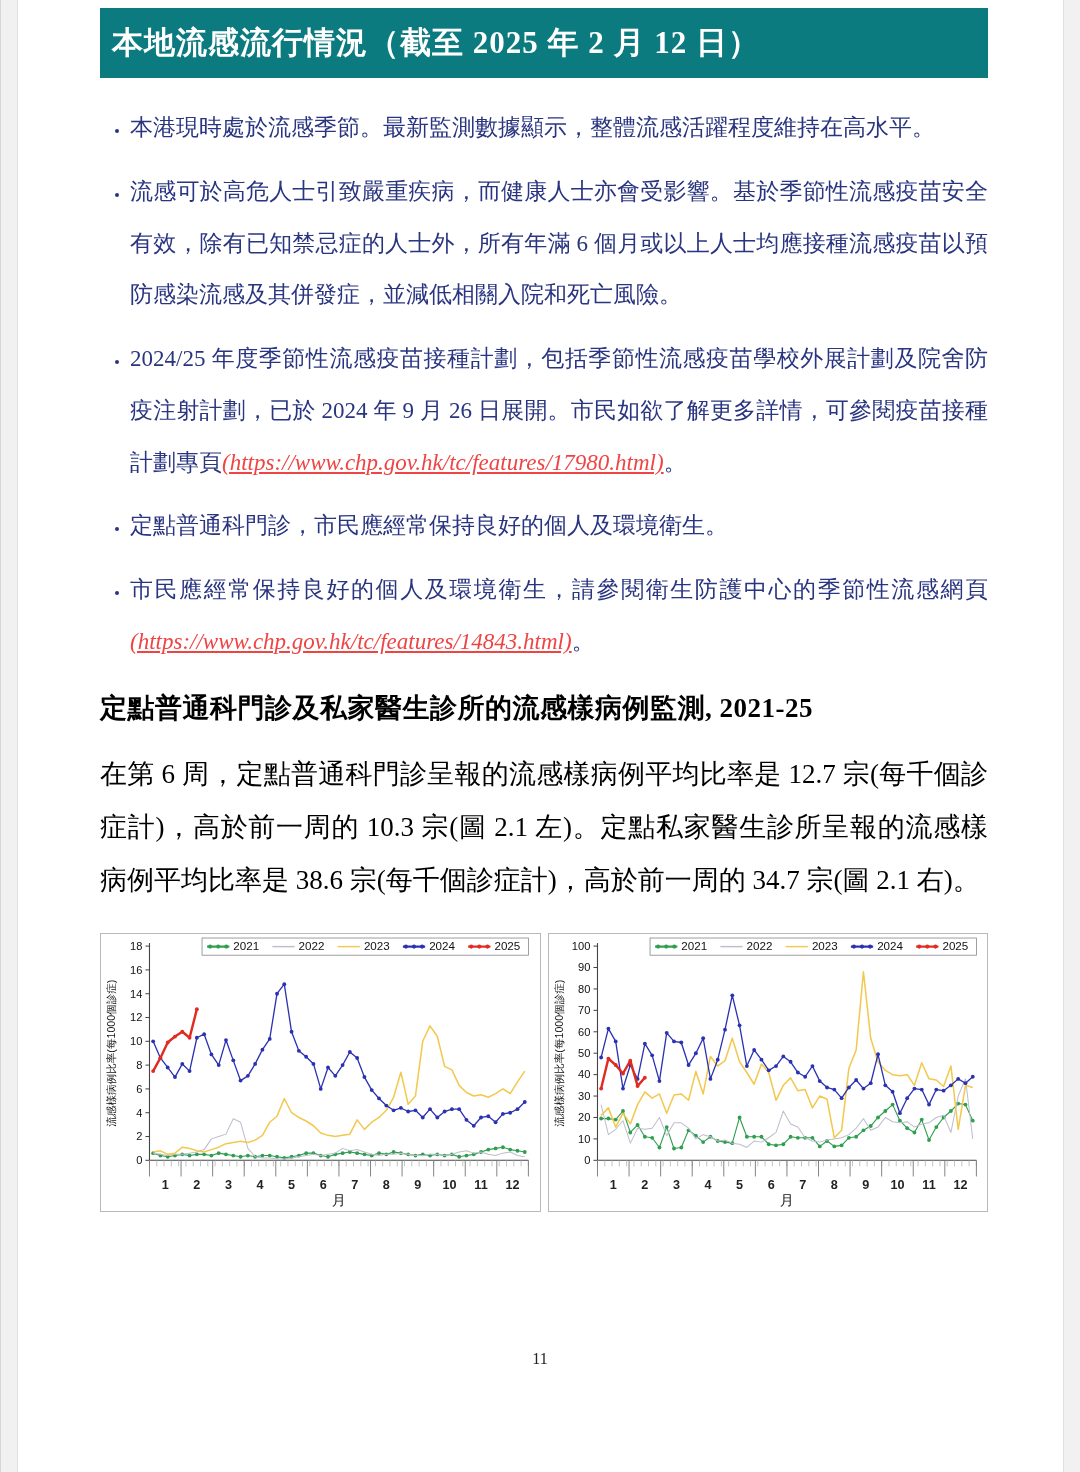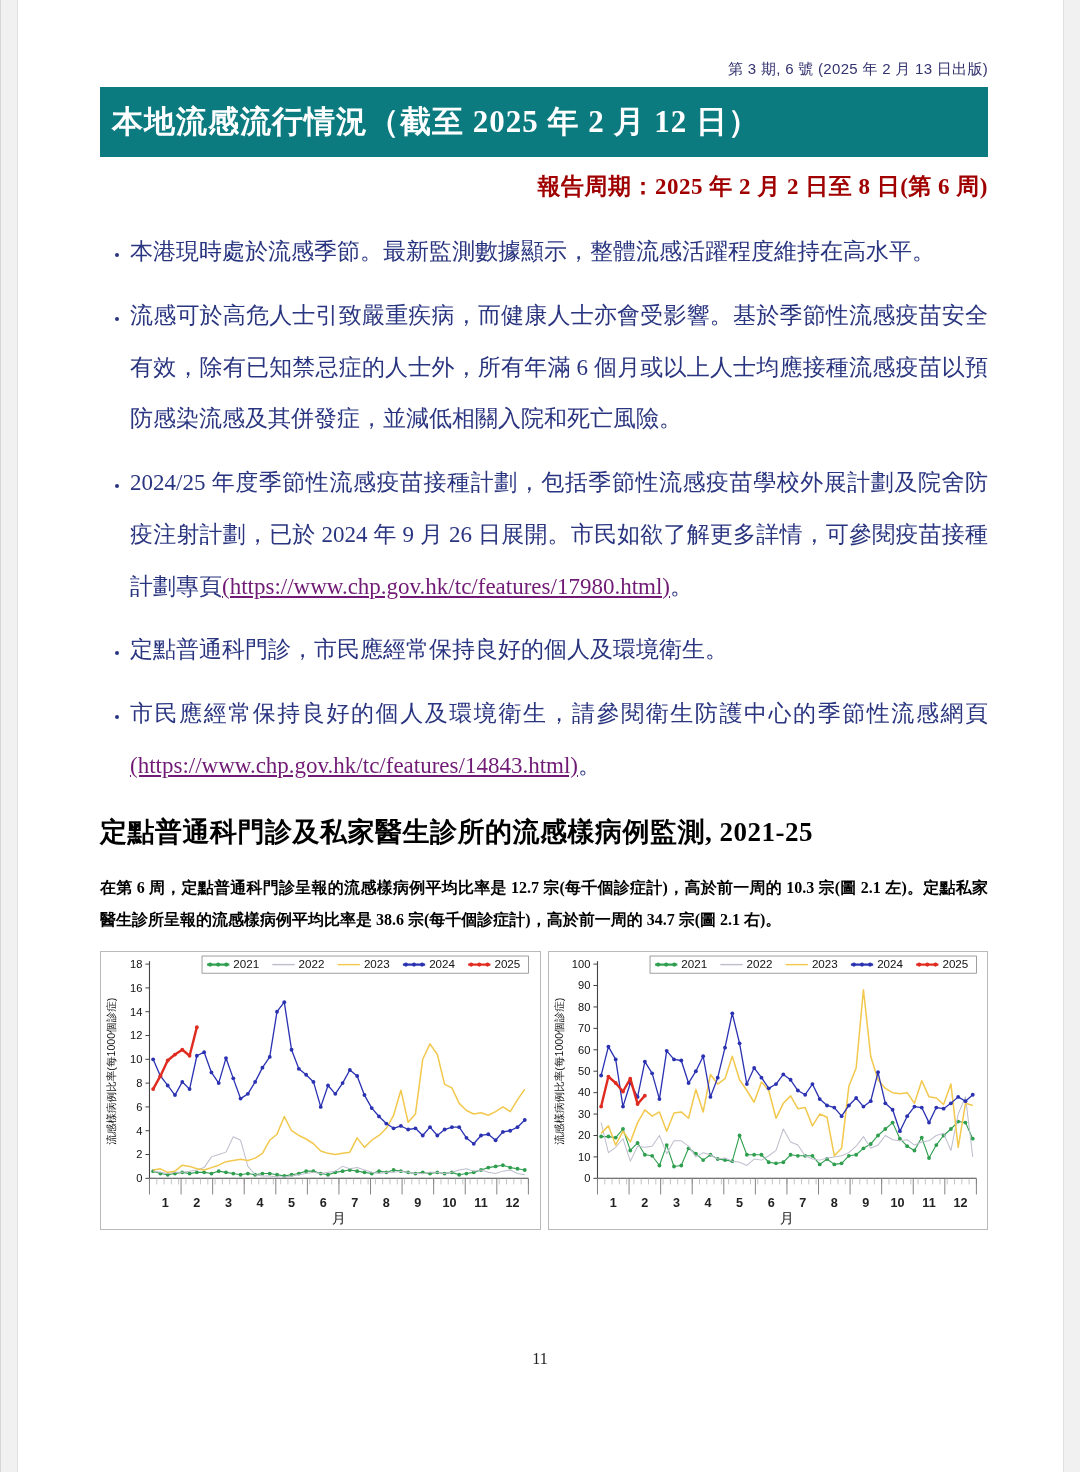--- a/index.html
+++ b/index.html
@@ -24,27 +24,27 @@
   .report-period{
     margin-top:14px;text-align:right;color:#a00000;font-weight:bold;
     font-size:23px;letter-spacing:0.5px;
   }
   ul.bullets{margin:24px 0 0 0;padding-left:30px;}
   ul.bullets li{
     color:#2a3580;font-size:23px;line-height:2.25;text-align:justify;
     margin-bottom:12px;
   }
   ul.bullets li::marker{color:#2a3580;font-size:15px;}
-  a.doc-link{color:#701a75;text-decoration:underline;cursor:pointer;}
+  a.doc-link{color:#ef4444;text-decoration:underline;cursor:pointer;font-style:italic;}
   .section-title{
     font-size:27px;font-weight:bold;color:#000;
     letter-spacing:0.5px;
   }
   .section-paragraph{
-    margin-top:17px;font-size:16px;line-height:1.95;text-align:justify;color:#000;font-weight:bold;
+    margin-top:17px;font-size:27px;line-height:1.95;text-align:justify;color:#000;
   }
   .charts{margin-top:14px;display:flex;gap:7px;}
   .chart-panel{
     flex:1;border:1px solid #b9b9b9;background:#fff;padding:2px;box-sizing:border-box;
   }
   .chart-panel svg{display:block;width:100%;height:auto;
     font-family:"Liberation Sans","DejaVu Sans",sans-serif;}
   .figure-caption{
     margin-top:10px;font-style:italic;font-size:18px;color:#000;letter-spacing:0.3px;
   }
@@ -54,27 +54,25 @@
   }
 </style>
 </head>
 <body>
 
 <div class="gutter left"></div>
 <div class="gutter right"></div>
 
 <div class="content">
 
-  <div class="header-right">第 3 期, 6 號 (2025 年 2 月 13 日出版)</div>
 
   <div class="banner">
     <span>本地流感流行情況（截至 2025 年 2 月 12 日）</span>
   </div>
 
-  <div class="report-period">報告周期：2025 年 2 月 2 日至 8 日(第 6 周)</div>
 
   <ul class="bullets">
     <li><span>本港現時處於流感季節。最新監測數據顯示，整體流感活躍程度維持在高水平。</span><a class="doc-link"></a><span></span></li>
     <li><span>流感可於高危人士引致嚴重疾病，而健康人士亦會受影響。基於季節性流感疫苗安全有效，除有已知禁忌症的人士外，所有年滿 6 個月或以上人士均應接種流感疫苗以預防感染流感及其併發症，並減低相關入院和死亡風險。</span><a class="doc-link"></a><span></span></li>
     <li><span>2024/25 年度季節性流感疫苗接種計劃，包括季節性流感疫苗學校外展計劃及院舍防疫注射計劃，已於 2024 年 9 月 26 日展開。市民如欲了解更多詳情，可參閱疫苗接種計劃專頁</span><a class="doc-link">(https://www.chp.gov.hk/tc/features/17980.html)</a><span>。</span></li>
     <li><span>定點普通科門診，市民應經常保持良好的個人及環境衛生。</span><a class="doc-link"></a><span></span></li>
     <li><span>市民應經常保持良好的個人及環境衛生，請參閱衛生防護中心的季節性流感網頁 </span><a class="doc-link">(https://www.chp.gov.hk/tc/features/14843.html)</a><span>。</span></li>
   </ul>
 
   <h2 class="section-title">定點普通科門診及私家醫生診所的流感樣病例監測, 2021-25</h2>

